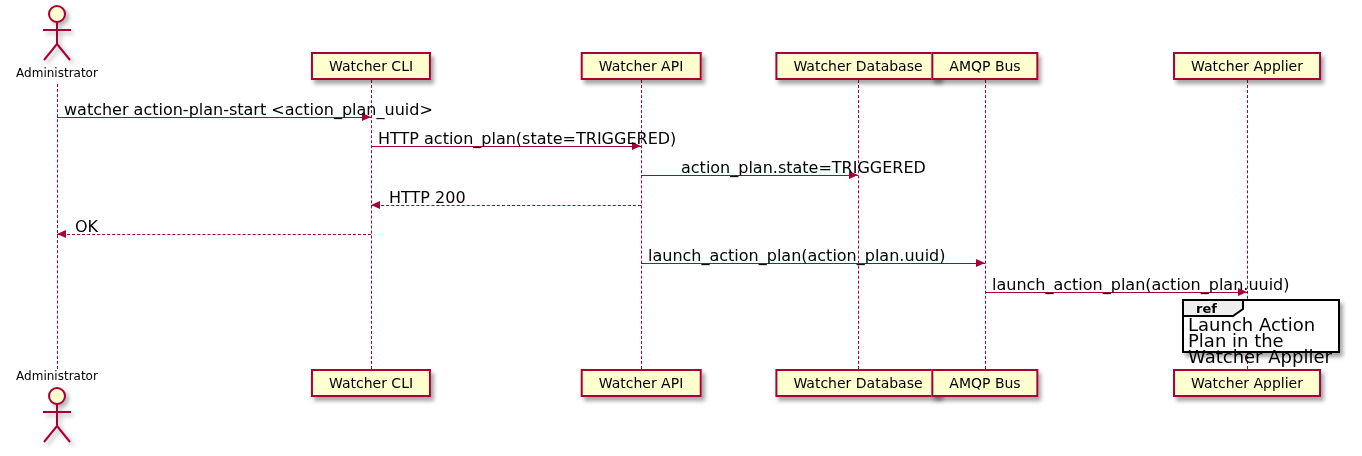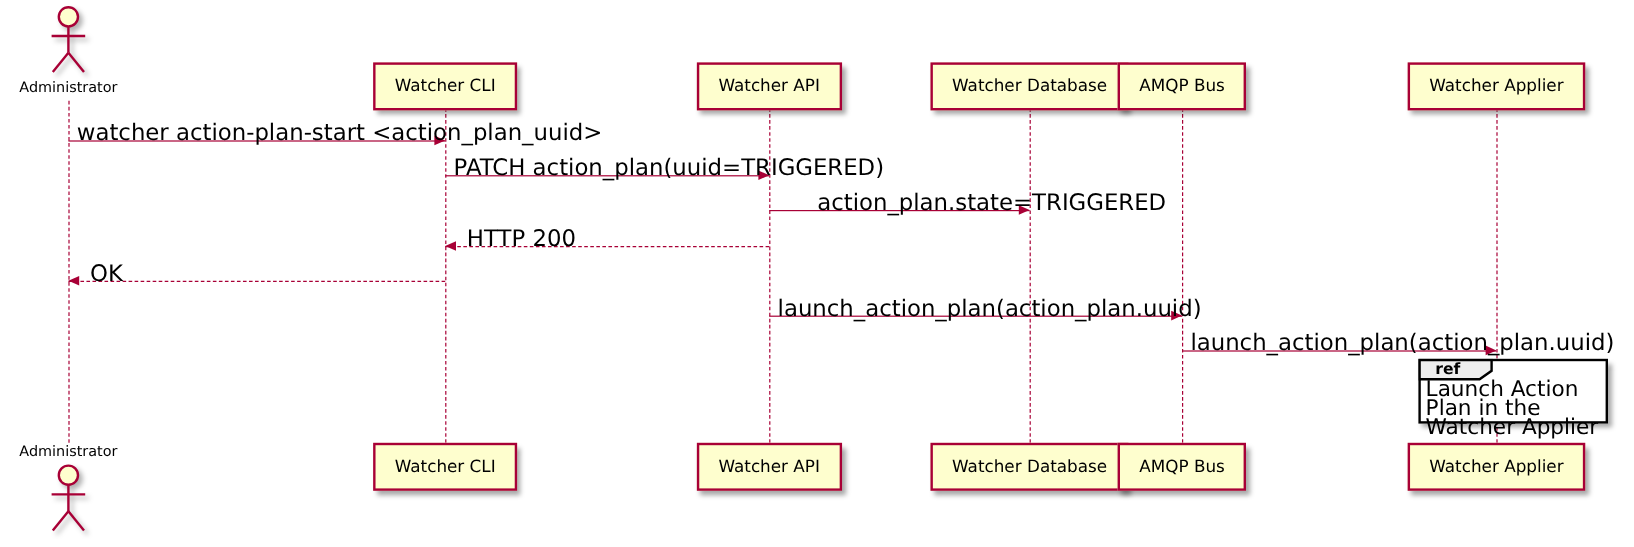--- a/index.html
+++ b/index.html
@@ -21,21 +21,21 @@
   }
   .lifeline {
     position: absolute;
     width: 0;
     border-left: 1px dashed var(--accent);
     z-index: 0;
   }
   .pbox {
     position: absolute;
     transform: translateX(-50%);
-    height: 40px;
+    height: 28px;
     box-sizing: border-box;
     background: var(--fill);
     border: 2px solid var(--accent);
     box-shadow: 3px 4px 4px rgba(0,0,0,0.35);
     display: flex;
     align-items: center;
     padding: 0 16px;
     font-size: 14px;
     white-space: nowrap;
     z-index: 2;
@@ -43,21 +43,21 @@
   .actor-label {
     position: absolute;
     transform: translateX(-50%);
     font-size: 12px;
     white-space: nowrap;
     z-index: 2;
   }
   .actor-figure { position: absolute; z-index: 2; filter: drop-shadow(3px 3px 2px rgba(0,0,0,0.3)); }
   .msg-label {
     position: absolute;
-    font-size: 19px;
+    font-size: 16px;
     white-space: nowrap;
     z-index: 1;
   }
   .msg-line { position: absolute; height: 0; z-index: 1; }
   .line-solid  { border-top: 1px solid var(--accent); }
   .line-dashed { border-top: 1px dashed var(--accent); }
   .arrowhead { position: absolute; width: 0; height: 0; z-index: 1; }
   .arr-r { border-left: 9px solid var(--accent); border-top: 4px solid transparent; border-bottom: 4px solid transparent; }
   .arr-l { border-right: 9px solid var(--accent); border-top: 4px solid transparent; border-bottom: 4px solid transparent; }
   .ref {
@@ -113,21 +113,21 @@
     </div>
   <div id="layer-messages">
       <div>
         <div class="msg-line line-solid" style="left: 57px; top: 117px; width: 314px;"></div>
         <div class="arrowhead arr-r" style="left: 362px; top: 113px;"></div>
         <div class="msg-label" style="left: 64px; top: 100px;">watcher action-plan-start &lt;action_plan_uuid&gt;</div>
       </div>
       <div>
         <div class="msg-line line-solid" style="left: 371px; top: 146px; width: 270px;"></div>
         <div class="arrowhead arr-r" style="left: 632px; top: 142px;"></div>
-        <div class="msg-label" style="left: 378px; top: 129px;">PATCH action_plan(uuid=TRIGGERED)</div>
+        <div class="msg-label" style="left: 378px; top: 129px;">HTTP action_plan(state=TRIGGERED)</div>
       </div>
       <div>
         <div class="msg-line line-solid" style="left: 641px; top: 175px; width: 217px;"></div>
         <div class="arrowhead arr-r" style="left: 849px; top: 171px;"></div>
         <div class="msg-label" style="left: 681px; top: 158px;">action_plan.state=TRIGGERED</div>
       </div>
       <div>
         <div class="msg-line line-dashed" style="left: 371px; top: 205px; width: 270px;"></div>
         <div class="arrowhead arr-l" style="left: 371px; top: 201px;"></div>
         <div class="msg-label" style="left: 389px; top: 188px;">HTTP 200</div>

